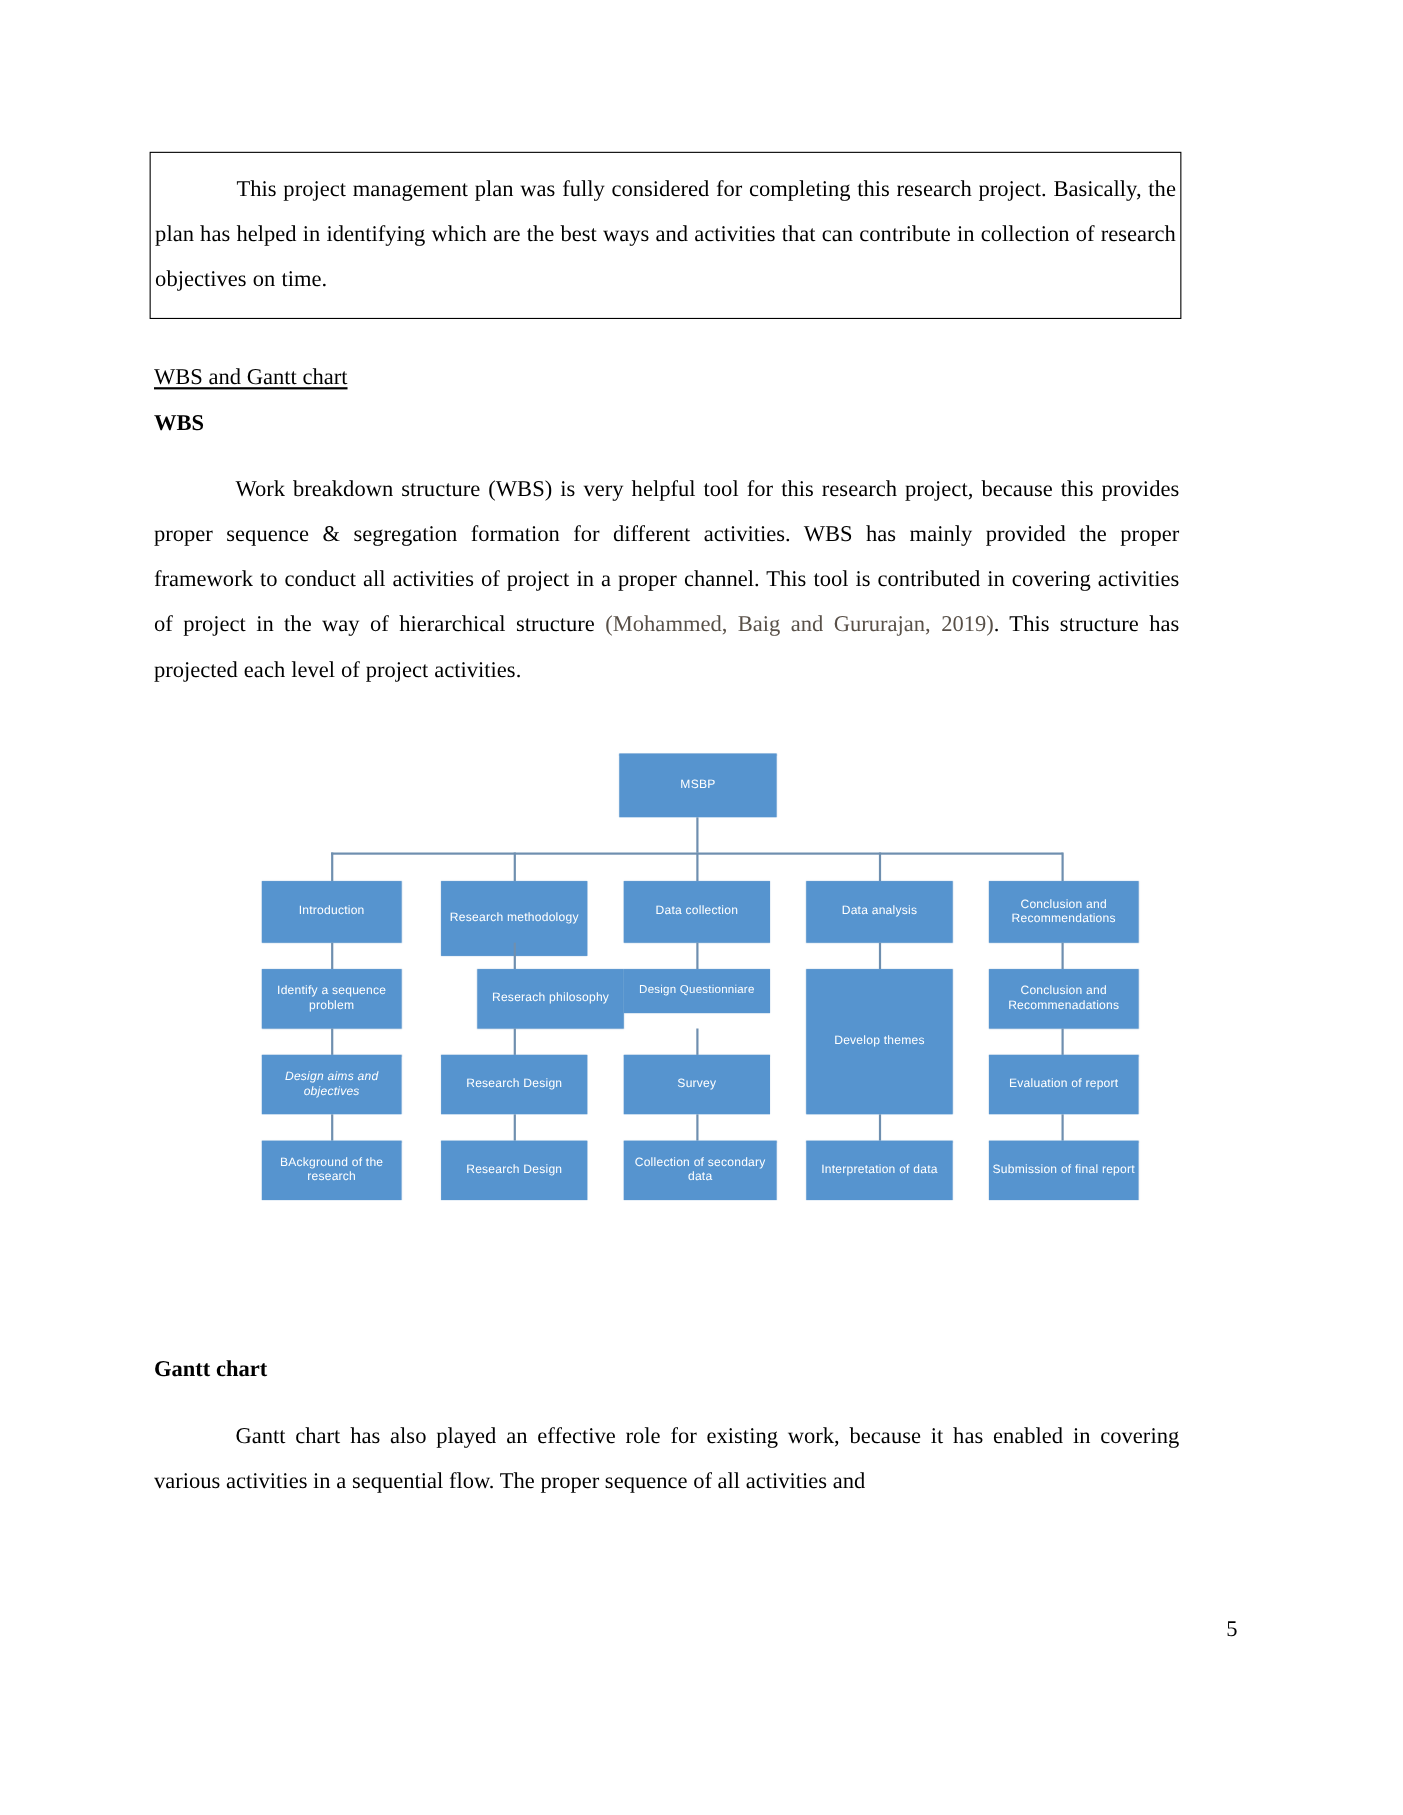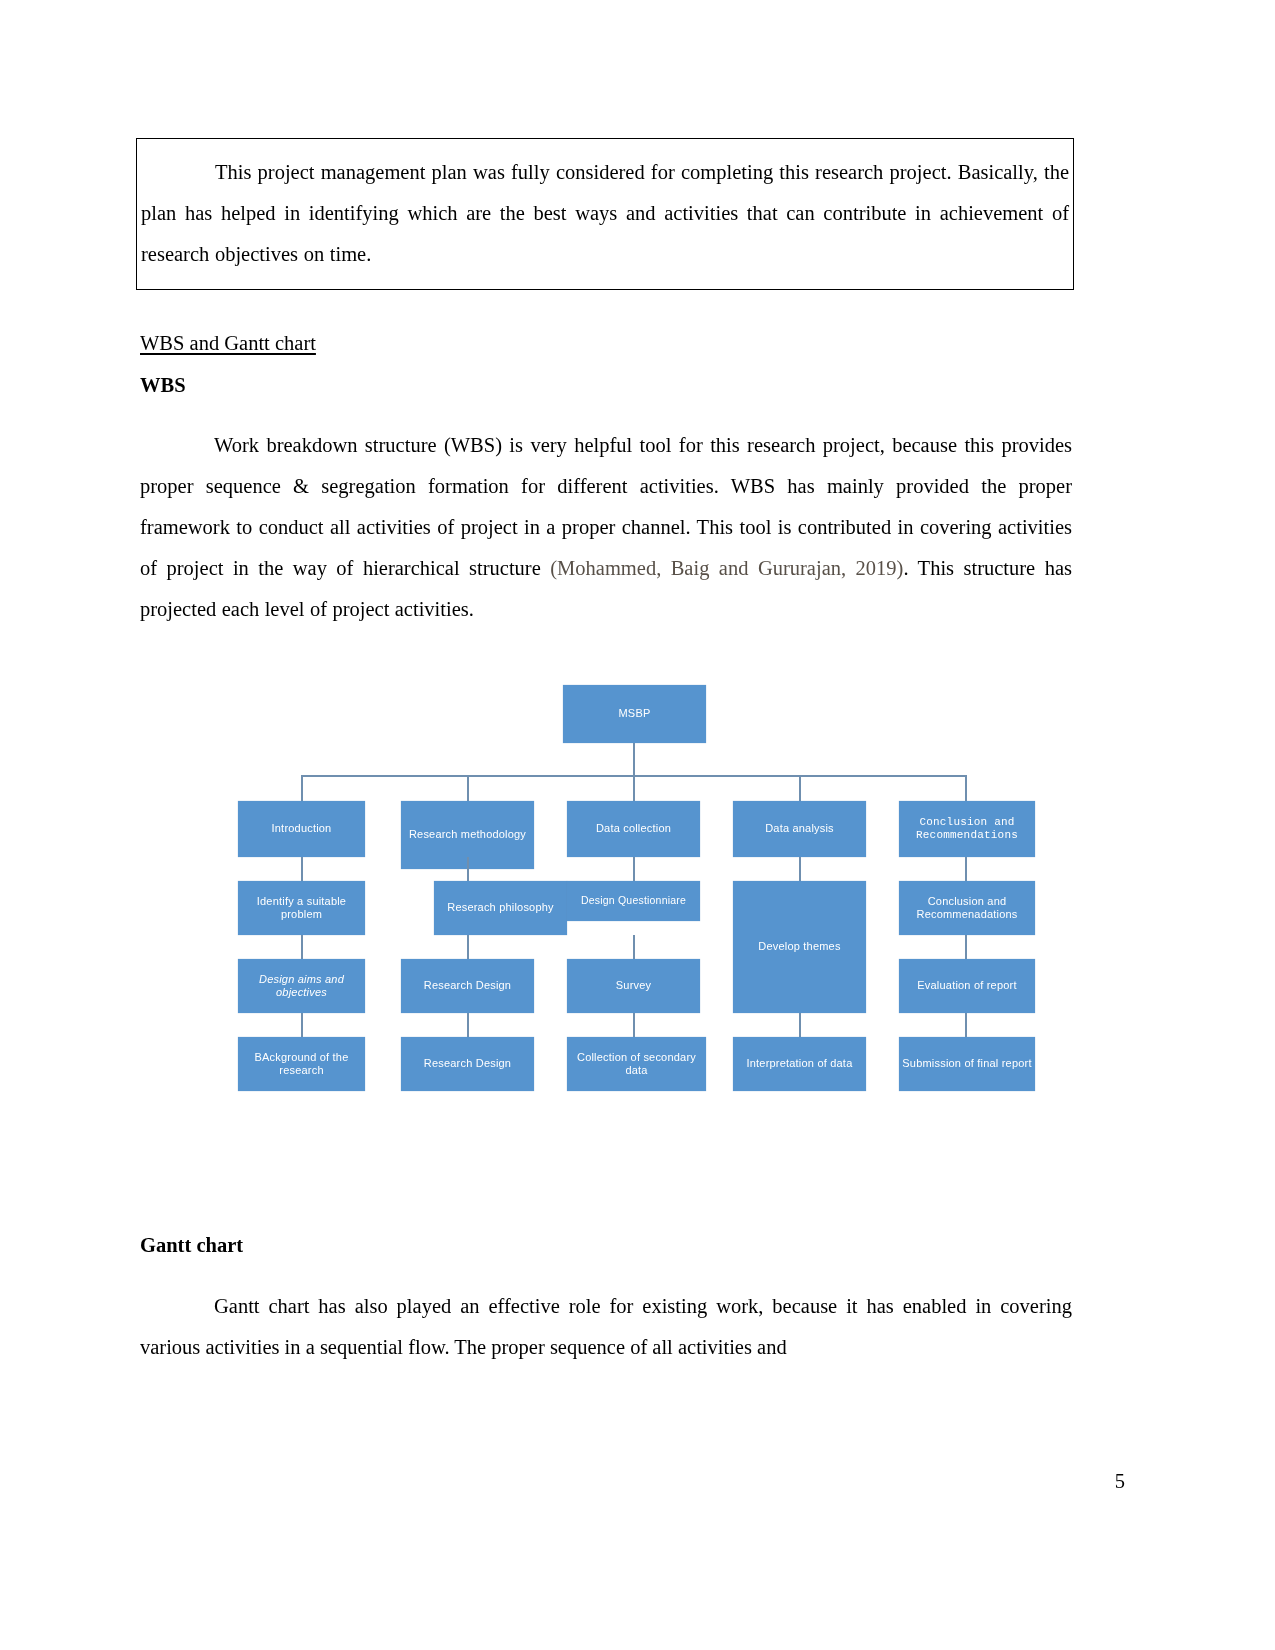--- a/index.html
+++ b/index.html
@@ -145,21 +145,21 @@
     font-size: 20.5px;
   }
 </style>
 </head>
 <body>
 
 <div class="page">
   <div class="content">
 
     <div class="boxed-para">
-      <p>This project management plan was fully considered for completing this research project. Basically, the plan has helped in identifying which are the best ways and activities that can contribute in achievement of research objectives on time.</p>
+      <p>This project management plan was fully considered for completing this research project. Basically, the plan has helped in identifying which are the best ways and activities that can contribute in collection of research objectives on time.</p>
     </div>
 
     <div class="h-underline">WBS and Gantt chart</div>
     <div class="h-bold-wbs">WBS</div>
 
     <p class="body-para"><span>Work breakdown structure (WBS) is very helpful tool for this research project, because this provides proper sequence &amp; segregation formation for different activities. WBS has mainly provided the proper framework to conduct all activities of project in a proper channel. This tool is contributed in covering activities of project in the way of hierarchical structure </span><span class="cite">(Mohammed, Baig and Gururajan, 2019)</span><span>. This structure has projected each level of project activities.</span></p>
 
     <div class="wbs">
 
       <div class="wbs-box" style="left:328px; top:0px; width:143px; height:58px;">MSBP</div>
@@ -169,21 +169,21 @@
       <div class="wbs-line h" style="left:66px; top:90px; width:665px;"></div>
 
       <div class="wbs-line v" style="left:66px; top:90px; height:26px;"></div>
       <div class="wbs-line v" style="left:232px; top:90px; height:26px;"></div>
       <div class="wbs-line v" style="left:398px; top:90px; height:26px;"></div>
       <div class="wbs-line v" style="left:564px; top:90px; height:26px;"></div>
       <div class="wbs-line v" style="left:730px; top:90px; height:26px;"></div>
 
       <div class="wbs-box" style="left:3px; top:116px; width:127px; height:56px;">Introduction</div>
       <div class="wbs-line v" style="left:66px; top:172px; height:24px;"></div>
-      <div class="wbs-box" style="left:3px; top:196px; width:127px; height:54px;">Identify a suitable problem</div>
+      <div class="wbs-box" style="left:3px; top:196px; width:127px; height:54px;">Identify a sequence problem</div>
       <div class="wbs-line v" style="left:66px; top:250px; height:24px;"></div>
       <div class="wbs-box" style="left:3px; top:274px; width:127px; height:54px;font-style:italic;">Design aims and objectives</div>
       <div class="wbs-line v" style="left:66px; top:328px; height:24px;"></div>
       <div class="wbs-box" style="left:3px; top:352px; width:127px; height:54px;">BAckground of the research</div>
 
       <div class="wbs-box" style="left:166px; top:116px; width:133px; height:68px;">Research methodology</div>
       <div class="wbs-line v" style="left:232px; top:172px; height:24px;"></div>
       <div class="wbs-box" style="left:166px; top:196px; width:133px; height:54px;margin-left:33px;">Reserach philosophy</div>
       <div class="wbs-line v" style="left:232px; top:250px; height:24px;"></div>
       <div class="wbs-box" style="left:166px; top:274px; width:133px; height:54px;">Research Design</div>
@@ -197,21 +197,21 @@
       <div class="wbs-box" style="left:332px; top:274px; width:133px; height:54px;">Survey</div>
       <div class="wbs-line v" style="left:398px; top:328px; height:24px;"></div>
       <div class="wbs-box" style="left:332px; top:352px; width:139px; height:54px;">Collection of secondary data</div>
 
       <div class="wbs-box" style="left:498px; top:116px; width:133px; height:56px;">Data analysis</div>
       <div class="wbs-line v" style="left:564px; top:172px; height:24px;"></div>
       <div class="wbs-box" style="left:498px; top:196px; width:133px; height:132px;">Develop themes</div>
       <div class="wbs-line v" style="left:564px; top:328px; height:24px;"></div>
       <div class="wbs-box" style="left:498px; top:352px; width:133px; height:54px;">Interpretation of data</div>
 
-      <div class="wbs-box" style="left:664px; top:116px; width:136px; height:56px;font-family:Liberation Mono, monospace;">Conclusion and Recommendations</div>
+      <div class="wbs-box" style="left:664px; top:116px; width:136px; height:56px;">Conclusion and Recommendations</div>
       <div class="wbs-line v" style="left:730px; top:172px; height:24px;"></div>
       <div class="wbs-box" style="left:664px; top:196px; width:136px; height:54px;">Conclusion and Recommenadations</div>
       <div class="wbs-line v" style="left:730px; top:250px; height:24px;"></div>
       <div class="wbs-box" style="left:664px; top:274px; width:136px; height:54px;">Evaluation of report</div>
       <div class="wbs-line v" style="left:730px; top:328px; height:24px;"></div>
       <div class="wbs-box" style="left:664px; top:352px; width:136px; height:54px;">Submission of final report</div>
 
     </div>
 
     <div class="h-bold-gantt">Gantt chart</div>

